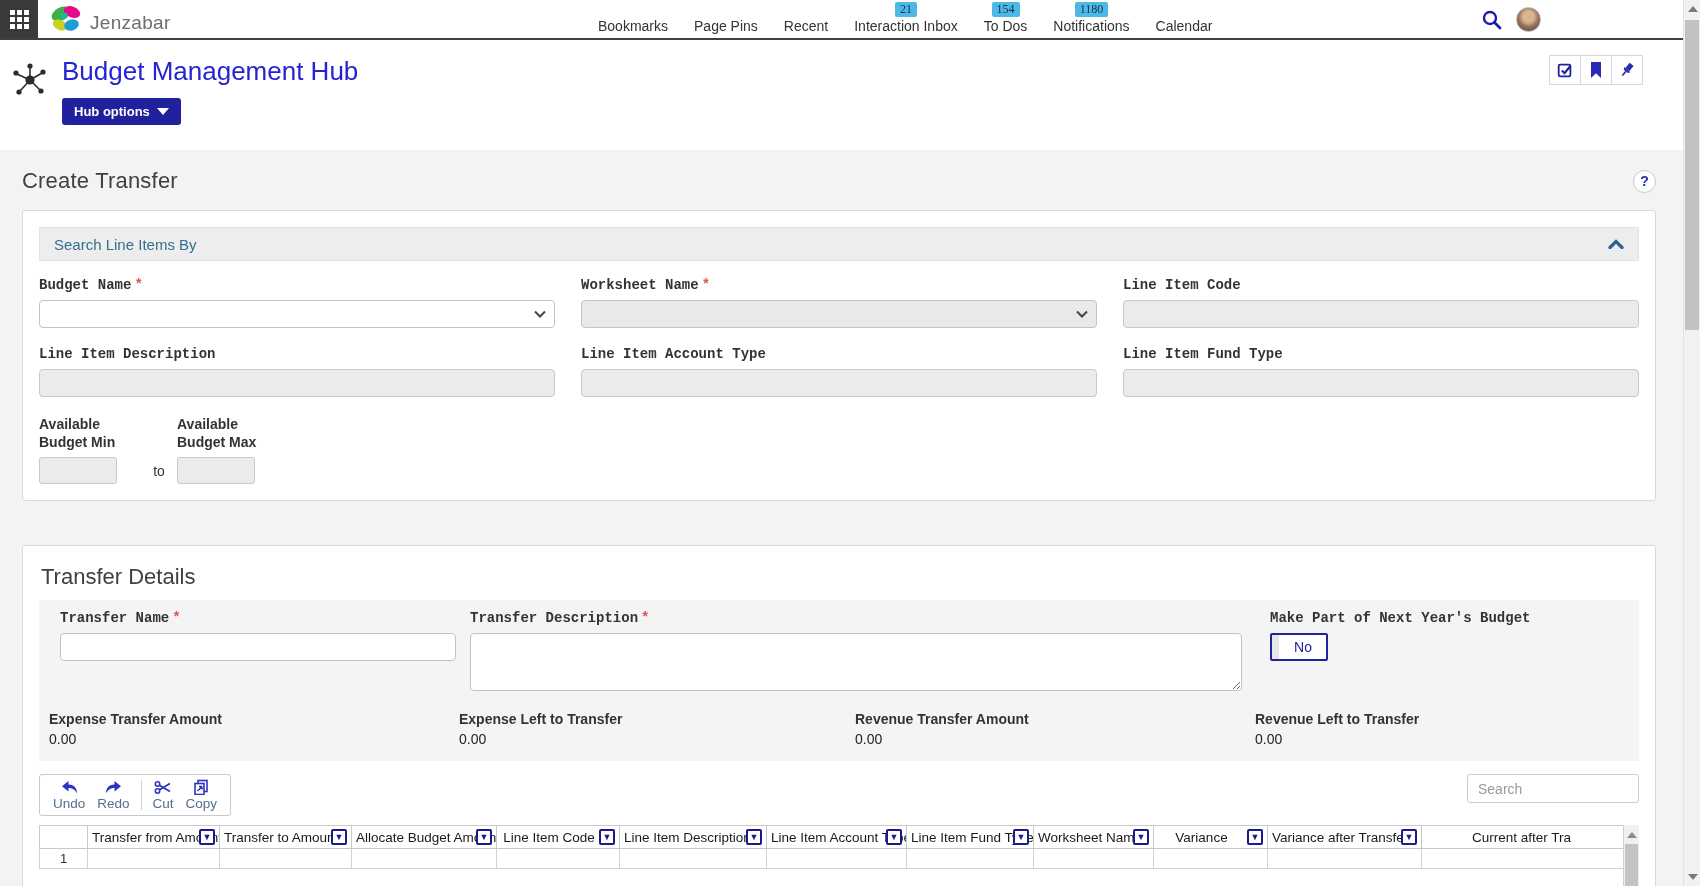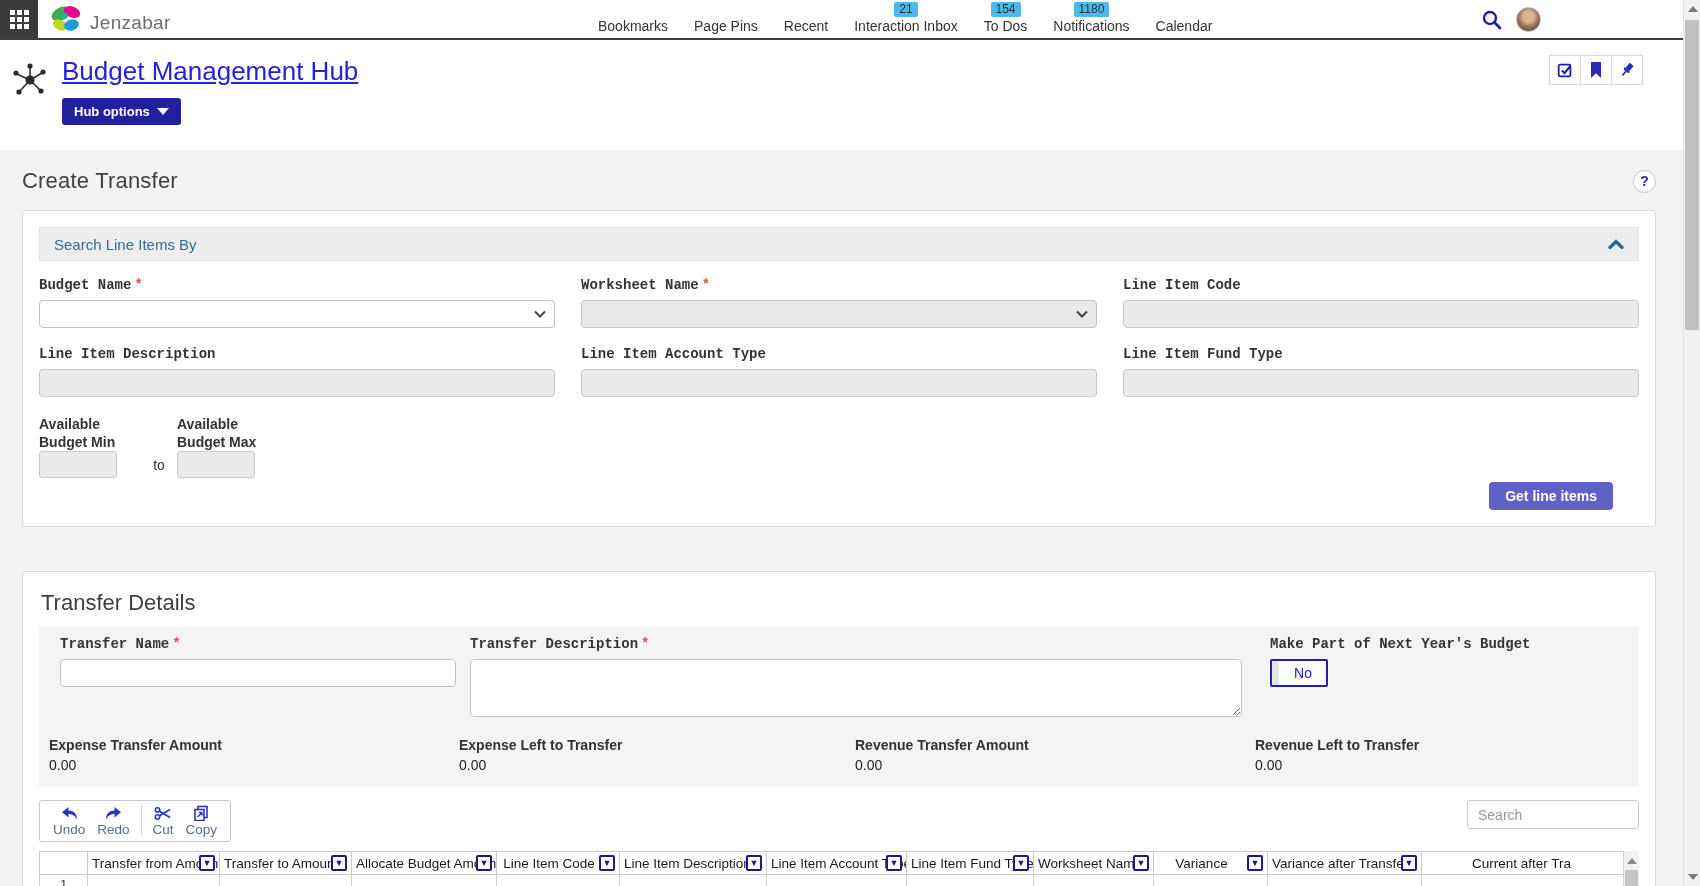--- a/index.html
+++ b/index.html
@@ -12,40 +12,40 @@
   .grid-btn { position:absolute; left:0; top:0; width:38px; height:38px; background:#3a3a3a;
               display:flex; align-items:center; justify-content:center; cursor:pointer; }
   .grid-ico { display:grid; grid-template-columns:repeat(3,5px); grid-template-rows:repeat(3,5px); gap:2px; }
   .grid-ico span { background:#fff; }
   .brand { position:absolute; left:50px; top:4px; display:flex; align-items:flex-end; gap:6px; }
   .brand-text { font-size:19px; color:#6e6e6e; letter-spacing:0.3px; }
   .nav-items { position:absolute; left:598px; bottom:4px; display:flex; gap:26px; align-items:flex-end; }
   .nav-item { display:flex; flex-direction:column; align-items:center; justify-content:flex-end;
               height:34px; font-size:14px; color:#333; cursor:pointer; white-space:nowrap; }
   .nav-badge { background:#4db9e9; color:#16323f; font-size:12px; line-height:15px; height:15px;
-               padding:0 5px; border-radius:2px; margin-bottom:1px; }
+               padding:0 5px; border-radius:2px; margin-bottom:1px;font-family:Liberation Serif, serif; }
   .nav-right { position:absolute; right:142px; bottom:6px; display:flex; align-items:center; gap:13px; }
   .avatar { width:25px; height:25px; border-radius:50%;
             background:radial-gradient(circle at 50% 38%, #d9b48e 0 30%, #96705a 55%, #4e3a2d 100%);
             border:1px solid #b9b9b9; cursor:pointer; }
 
   
   .page-scrollbar { position:absolute; right:0; top:0; width:17px; height:886px; background:#f1f1f1;
                     border-left:1px solid #e2e2e2; z-index:30; }
   .sb-up { position:absolute; top:6px; left:4px; width:0; height:0;
            border-left:5px solid transparent; border-right:5px solid transparent; border-bottom:6px solid #7a7a7a; }
   .sb-down { position:absolute; bottom:6px; left:4px; width:0; height:0;
            border-left:5px solid transparent; border-right:5px solid transparent; border-top:6px solid #7a7a7a; }
   .sb-thumb { position:absolute; top:20px; left:1px; width:14px; height:310px; background:#c1c1c1; }
 
   
   .hub-header { position:absolute; left:0; top:40px; width:1683px; height:110px; background:#fff; }
   .hub-icon { position:absolute; left:10px; top:20px; }
   .hub-title { position:absolute; left:62px; top:16px; font-size:26px; color:#2424d6;
-               text-decoration:underline; cursor:pointer; font-weight:400; }
+               cursor:pointer; font-weight:400; }
   .hub-options { position:absolute; left:62px; top:58px; background:#21219e; color:#fff; border:none;
                  font-family:inherit; font-size:13px; font-weight:bold; height:27px; padding:0 12px;
                  border-radius:3px; cursor:pointer; display:flex; align-items:center; gap:7px; }
   .hub-options .dcaret { width:0; height:0; border-left:6px solid transparent; border-right:6px solid transparent;
                  border-top:7px solid #fff; }
   .icon-group { position:absolute; right:40px; top:15px; display:flex; }
   .icon-btn { width:32px; height:30px; background:#fff; border:1px solid #d8d8d8;
               display:flex; align-items:center; justify-content:center; cursor:pointer; }
   .icon-btn + .icon-btn { margin-left:-1px; }
 
@@ -70,21 +70,21 @@
   .flabel { font-size:14px; font-weight:bold; color:#333; margin-bottom:7px;font-family:Liberation Mono, monospace; }
   .req { color:#d9534f; margin-left:3px; font-weight:bold; }
   .select-wrap { position:relative; }
   select.ctrl { width:100%; height:28px; border:1px solid #c3c3c3; border-radius:4px; background:#fff;
                 appearance:none; -webkit-appearance:none; padding:0 26px 0 8px; font-family:inherit; font-size:14px; }
   select.ctrl.gray { background:#e9e9e9; }
   .select-wrap svg { position:absolute; right:9px; top:10px; pointer-events:none; }
   input.ctrl { width:100%; height:28px; border:1px solid #c9c9c9; border-radius:4px; background:#ebebeb;
                padding:0 8px; font-family:inherit; font-size:14px; }
 
-  .minmax { display:grid; grid-template-columns:102px 36px 102px; align-items:center; }
+  .minmax { display:grid; grid-template-columns:102px 36px 102px; align-items:center; row-gap:6px; }
   .mm-label { font-size:14px; font-weight:bold; color:#333; line-height:18px; }
   .mm-input { width:78px; height:27px; border:1px solid #c9c9c9; border-radius:3px; background:#ebebeb;
               padding:0 6px; font-family:inherit; font-size:14px; }
   .mm-to { text-align:center; font-size:14px; color:#333; }
 
   .get-row { display:flex; justify-content:flex-end; padding-right:26px; margin-top:4px; }
   .get-btn { background:#5f62c5; color:#fff; border:none; height:28px; padding:0 16px; border-radius:4px;
              font-family:inherit; font-size:14px; font-weight:bold; cursor:pointer; }
 
   
@@ -311,23 +311,20 @@
           <div></div>
           <div class="mm-label">Available Budget Max</div>
           <input class="mm-input" style="">
           <div class="mm-to">to</div>
           <input class="mm-input" style="">
         </div>
         <div></div>
           <div></div>
       </div>
 
-      <div class="get-row">
-        <button class="get-btn">Get line items</button>
-      </div>
     </div>
 
     <div class="card card-details">
       <h2 class="section-heading">Transfer Details</h2>
 
       <div class="details-panel">
         <div class="dp-row1">
           <div>
             <div class="flabel">
               <span>Transfer Name</span><span class="req">*</span>

